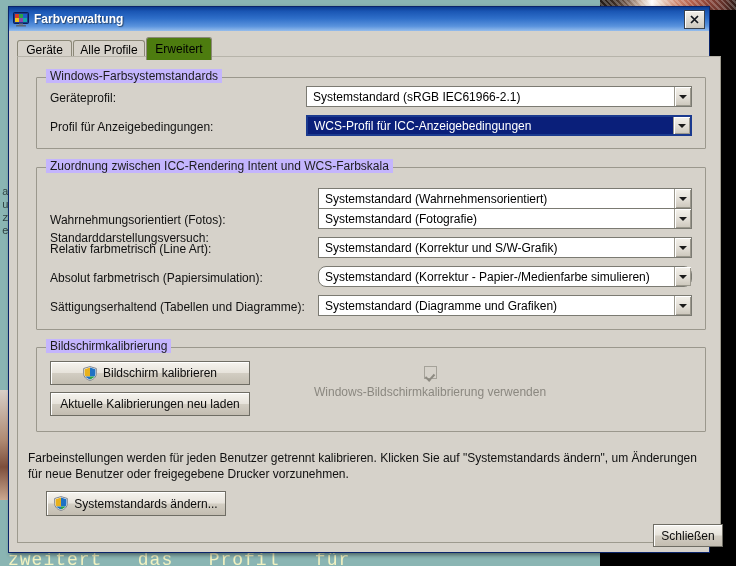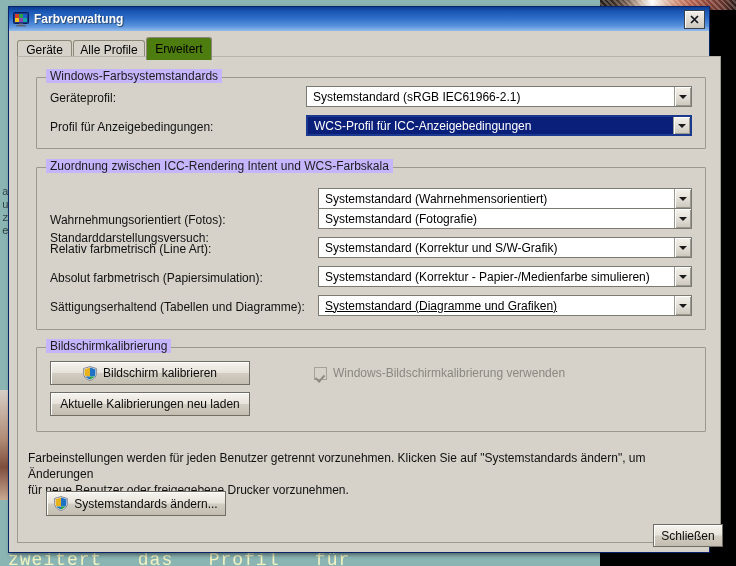--- a/index.html
+++ b/index.html
@@ -301,20 +301,21 @@
     flex: none;
     position: relative;
   }
 
   
   .checkbox-row {
     position: absolute;
     display: flex;
     align-items: center;
     gap: 6px;
+    flex-direction: column;
   }
   .checkbox {
     width: 13px; height: 13px;
     background: #d6d2ca;
     border: 1px solid #a5a299;
     box-sizing: border-box;
     position: relative;
     flex: none;
   }
   .checkbox::after {
@@ -441,29 +442,29 @@
 
         <div class="fieldlabel" style="left:14px; top:75px;">Relativ farbmetrisch (Line Art):</div>
         <div class="combo" style="left:282px; top:70px; width:374px;justify-content:space-between;">
           <div class="combo-text">Systemstandard (Korrektur und S/W-Grafik)</div>
           <div class="combo-arrow">
             <span class="arrow-glyph"></span>
           </div>
         </div>
 
         <div class="fieldlabel" style="left:14px; top:104px;">Absolut farbmetrisch (Papiersimulation):</div>
-        <div class="combo" style="left:282px; top:99px; width:374px;">
+        <div class="combo" style="left:282px; top:99px; width:374px;border-radius:8px;">
           <div class="combo-text">Systemstandard (Korrektur - Papier-/Medienfarbe simulieren)</div>
           <div class="combo-arrow">
             <span class="arrow-glyph"></span>
           </div>
         </div>
 
         <div class="fieldlabel" style="left:14px; top:133px;">Sättigungserhaltend (Tabellen und Diagramme):</div>
-        <div class="combo" style="left:282px; top:128px; width:374px;text-decoration:underline;">
+        <div class="combo" style="left:282px; top:128px; width:374px;">
           <div class="combo-text">Systemstandard (Diagramme und Grafiken)</div>
           <div class="combo-arrow">
             <span class="arrow-glyph"></span>
           </div>
         </div>
       </div>
 
       <div class="group" style="left:18px; top:290px; width:670px; height:85px;">
         <div class="group-frame"></div>
         <div class="group-legend">Bildschirmkalibrierung</div>
@@ -485,21 +486,21 @@
           <span>Bildschirm kalibrieren</span>
         </div>
 
         <div class="checkbox-row" style="left:278px; top:19px;">
           <span class="checkbox"></span>
           <span class="checkbox-label">Windows-Bildschirmkalibrierung verwenden</span>
         </div>
       </div>
 
       <div class="infotext" style="left:10px; top:393px;">
-        <div>Farbeinstellungen werden für jeden Benutzer getrennt vorzunehmen. Klicken Sie auf "Systemstandards ändern", um Änderungen</div>
+        <div>Farbeinstellungen werden für jeden Benutzer getrennt kalibrieren. Klicken Sie auf "Systemstandards ändern", um Änderungen</div>
         <div>für neue Benutzer oder freigegebene Drucker vorzunehmen.</div>
       </div>
 
       <div class="btn" style="left:28px; top:434px; width:180px; height:25px;">
         <span class="shield">
           <svg viewBox="0 0 14 15" width="14" height="15">
             <path d="M7 0.6 L13.3 2.5 V7.4 C13.3 11 10.6 13.4 7 14.4 C3.4 13.4 0.7 11 0.7 7.4 V2.5 Z" fill="#ffffff" stroke="#5d6675" stroke-width="0.8"></path>
             <path d="M7 1.6 L12.4 3.2 V7.4 C12.4 8.6 12.1 9.6 11.6 10.5 L7 10.5 Z" fill="#1f72c4"></path>
             <path d="M7 1.6 L1.6 3.2 V7.4 C1.6 8.6 1.9 9.6 2.4 10.5 L7 10.5 Z" fill="#e8b11e"></path>
             <path d="M2.4 10.5 L7 10.5 L7 13.4 C5.2 12.8 3.5 11.9 2.4 10.5 Z" fill="#1f72c4"></path>

